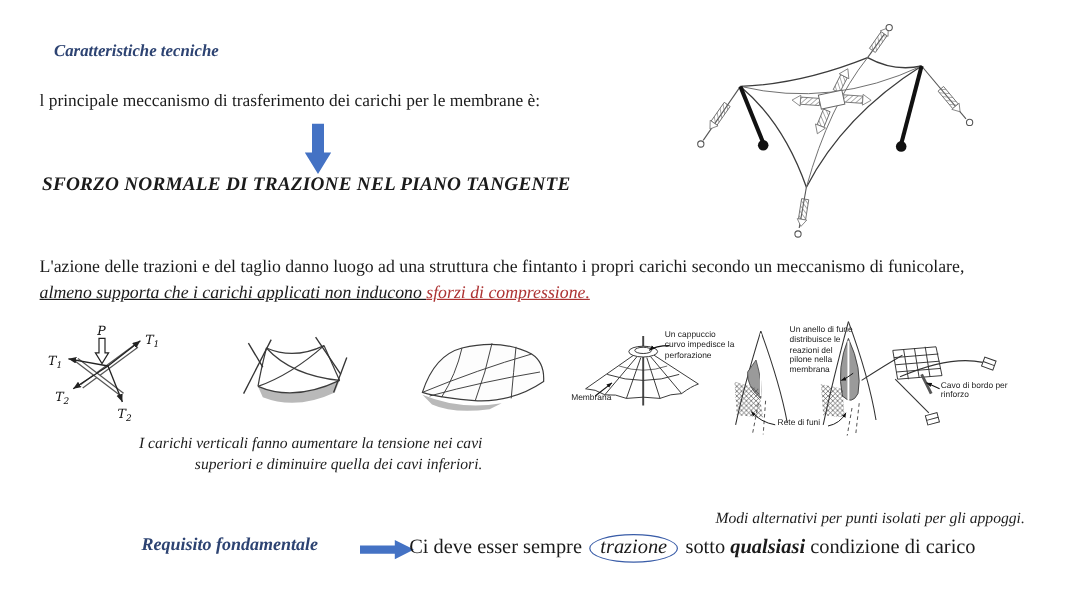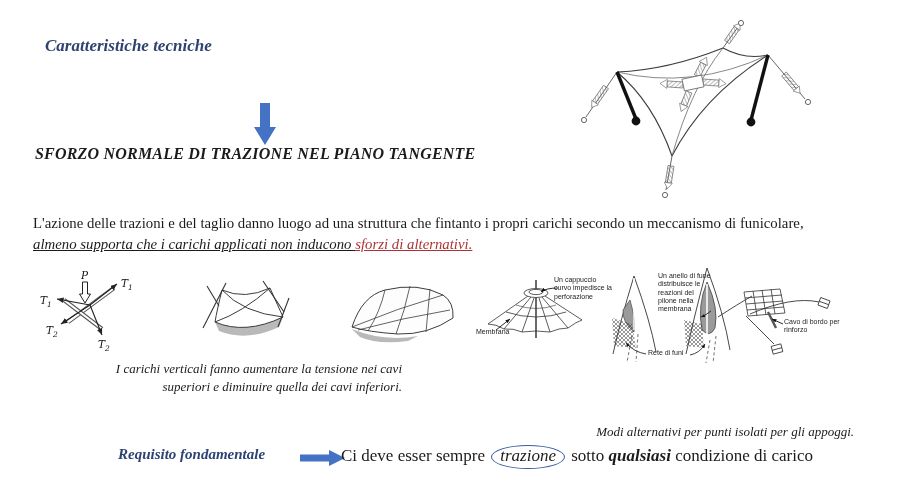--- a/index.html
+++ b/index.html
@@ -1,19 +1,19 @@
 <!DOCTYPE html>
 <html><head>
 <meta charset="utf-8">
 <style>
   html,body{margin:0;padding:0;background:#ffffff;}
   .slide{position:relative;width:900px;height:503px;background:#ffffff;overflow:hidden;
          font-family:"Liberation Serif","DejaVu Serif",serif;color:#1b1b1b;}
   .abs{position:absolute;}
-  .section-title{left:45px;top:36px;font-size:17px;font-weight:bold;font-style:italic;color:#2d4372;}
+  .section-title{left:45px;top:36px;font-size:14px;font-weight:bold;font-style:italic;color:#2d4372;}
   .intro{left:33px;top:76px;font-size:14.5px;}
   .statement{left:35px;top:145px;font-size:16px;font-weight:bold;font-style:italic;letter-spacing:.2px;}
   .para{left:33px;top:213px;width:862px;font-size:14.8px;line-height:1.45;}
   .para .u2{font-style:italic;text-decoration:underline;}
   .para .red{color:#ad3333;font-style:italic;text-decoration:underline;}
   .cap{font-size:13px;font-style:italic;text-align:right;line-height:1.35;}
   .cap-left{left:72px;top:360px;width:330px;}
   .cap-right{left:514px;top:377px;width:340px;margin-top:46px;}
   .req-label{left:118px;top:446px;font-size:15px;font-weight:bold;font-style:italic;color:#2d4372;}
   .sentence{left:341px;top:445px;font-size:17px;white-space:nowrap;}
@@ -24,20 +24,21 @@
              font-size:7px;line-height:1.18;color:#222;}
   svg{display:block;}
   svg text{font-family:"DejaVu Serif",serif;font-style:italic;fill:#111;}
 </style>
 </head>
 <body>
 
 <div class="slide">
 
   <div class="abs section-title">Caratteristiche tecniche</div>
+  <div class="abs intro">l principale meccanismo di trasferimento dei carichi per le membrane è:</div>
 
   <svg class="abs" style="left:253px;top:103px" width="24" height="44" viewBox="0 0 24 44">
     <polygon points="7,0 17,0 17,24 23,24 12,42 1,24 7,24" fill="#4472c4"></polygon>
   </svg>
 
   <div class="abs statement">SFORZO NORMALE DI TRAZIONE NEL PIANO TANGENTE</div>
 
   <svg class="abs" style="left:565px;top:8px" width="330" height="200" viewBox="0 0 330 200">
     <defs>
       <pattern id="t-hb" width="3" height="3" patternUnits="userSpaceOnUse" patternTransform="rotate(45)">
@@ -109,21 +110,21 @@
       <g transform="translate(124,84) rotate(112)">
           <rect x="0" y="-3" width="14" height="6" fill="url(#t-hb)" stroke="#666" stroke-width="0.7"></rect>
           <polygon points="14,-4.5 21,0 14,4.5" fill="#fff" stroke="#666" stroke-width="0.6"></polygon>
         </g>
       <rect x="118" y="69" width="20" height="12" transform="rotate(-12 128 75)" fill="#fff" stroke="#666" stroke-width="0.8"></rect>
     </g>
   </svg>
 
   <div class="abs para">
     <span>L'azione delle trazioni e del taglio danno luogo ad una struttura che fintanto i propri carichi secondo un meccanismo di funicolare,</span><br>
-    <span class="u2">almeno supporta che i carichi applicati non inducono </span><span class="red">sforzi di alternativi.</span>
+    <span class="u2">almeno supporta che i carichi applicati non inducono </span><span class="red">sforzi di compressione.</span>
   </div>
 
   <svg class="abs" style="left:38px;top:268px" width="120" height="85" viewBox="0 0 120 85">
     <defs>
       <marker id="m-ah" markerWidth="8" markerHeight="6" refX="6" refY="2.5" orient="auto">
         <path d="M0,0 L6,2.5 L0,5 Z" fill="#222"></path>
       </marker>
     </defs>
     <g>
       <line x1="30" y1="54" x2="76" y2="20" stroke="#555" stroke-width="4.2"></line>

